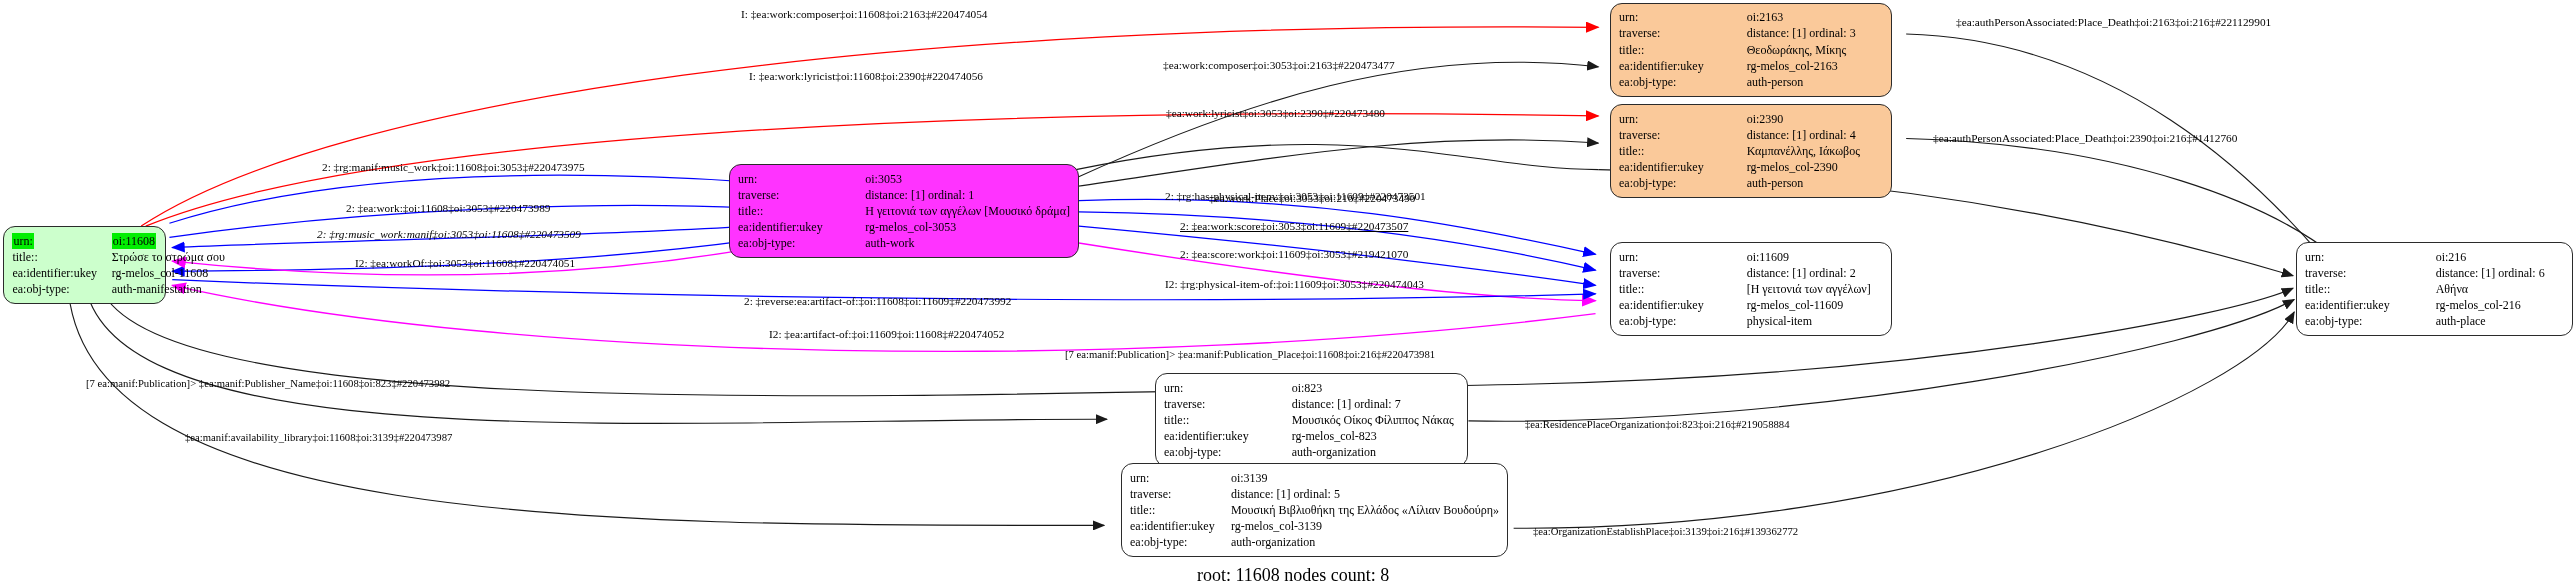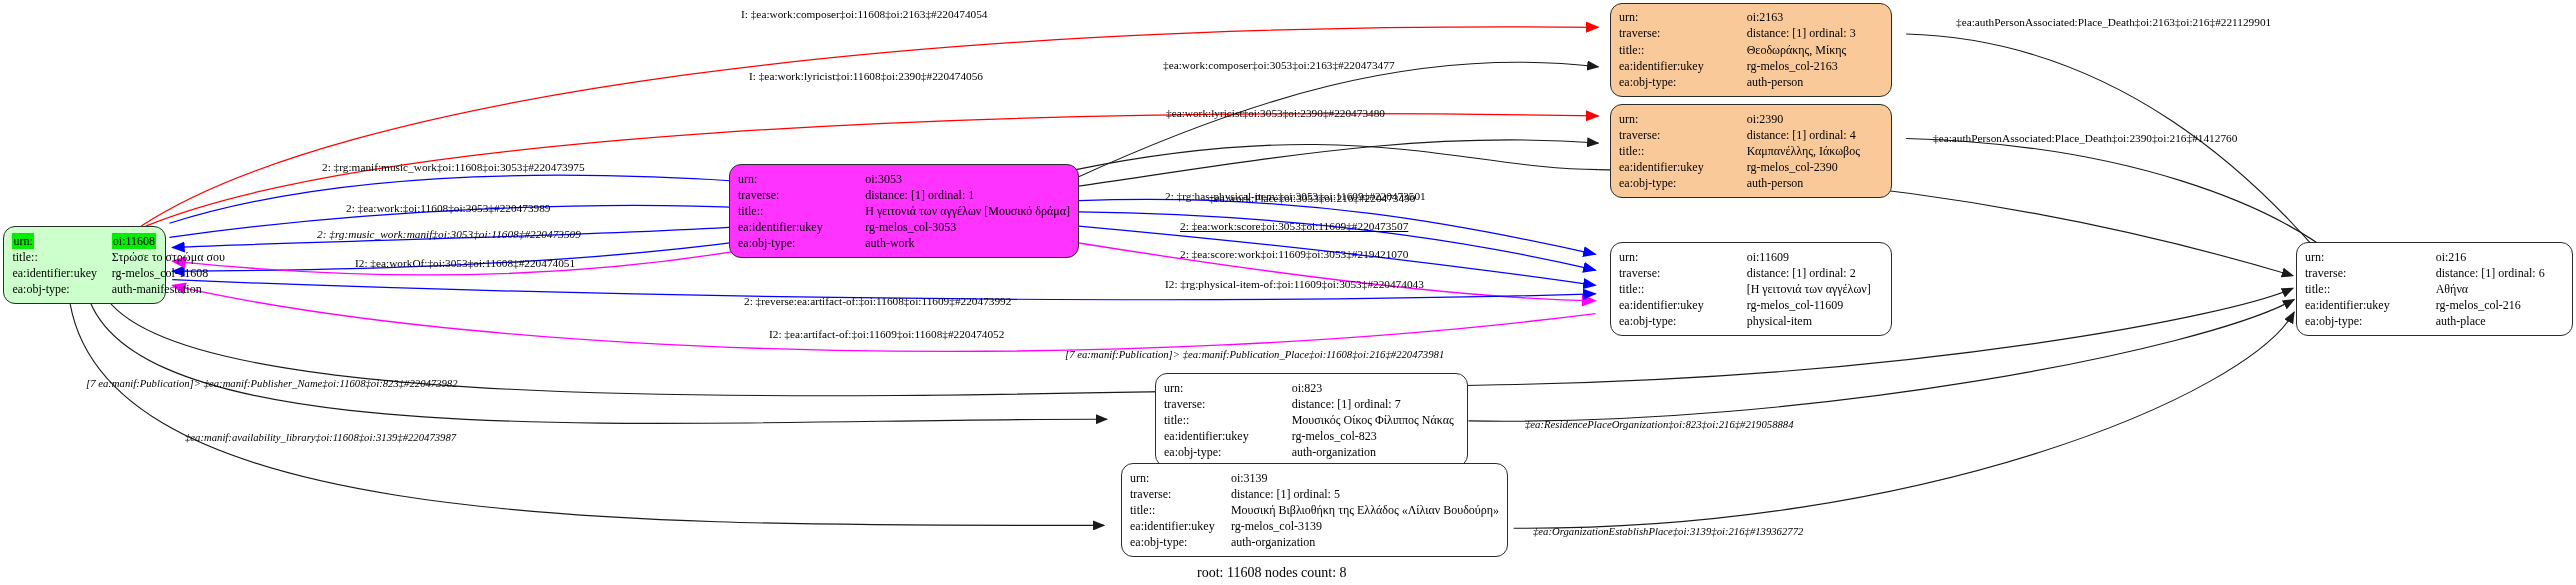--- a/index.html
+++ b/index.html
@@ -14,22 +14,22 @@
   .node td.k{padding-right:14.7px;}
   .node.green{background:#ccffcc;}
   .node.magenta{background:#ff33ff;}
   .node.orange{background:#fac99a;}
   .hl{background:#00ee00;display:inline-block;padding:0 1.1px;}
   .hlrow td{background:transparent;}
   .hlrow td .hl{background:#00ee00;}
 
   .elabel{position:absolute;font-size:11.3px;color:#000;white-space:nowrap;
           font-family:"Liberation Serif","DejaVu Serif",serif;}
-  .elabel.sm{font-size:10.7px;font-style:italic;}
-  .rootlabel{position:absolute;font-size:14px;color:#000;white-space:nowrap;}
+  .elabel.sm{font-size:10.7px;}
+  .rootlabel{position:absolute;font-size:18px;color:#000;white-space:nowrap;}
 </style>
 </head>
 <body>
 
 <div id="canvas">
 
   <svg class="edges" viewBox="0 0 4561 1037">
     <defs>
       <marker id="ar-red" markerWidth="11" markerHeight="9" refX="10" refY="4.5" orient="auto">
         <path d="M0,0 L11,4.5 L0,9 Z" fill="#ff0000"></path>

